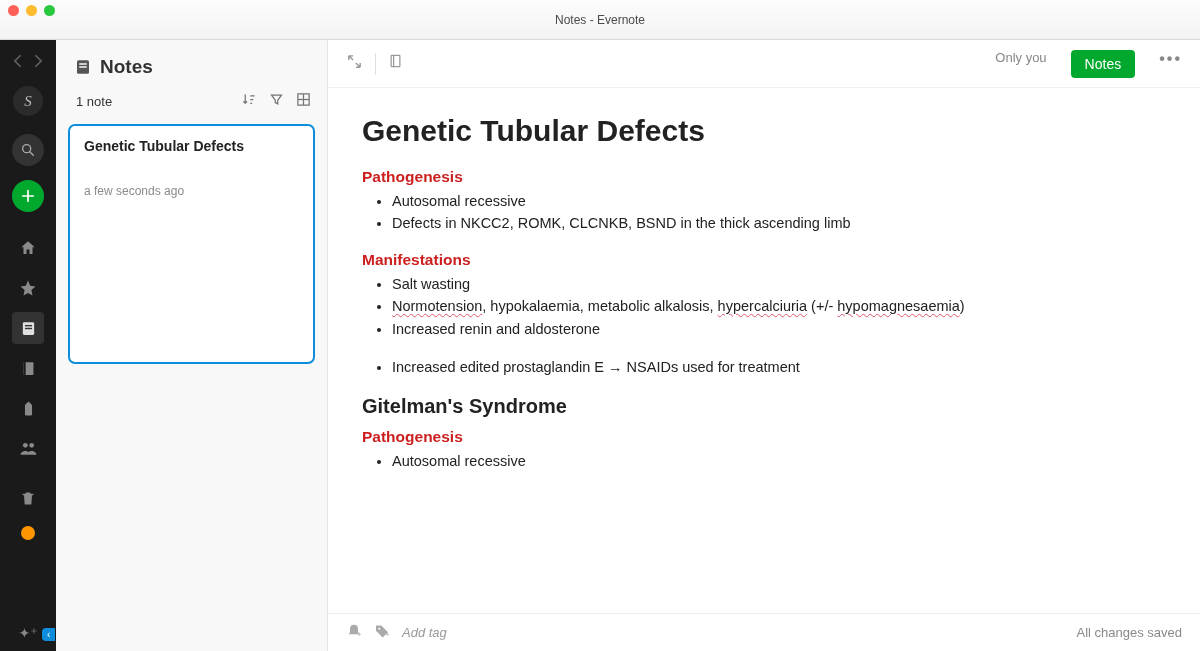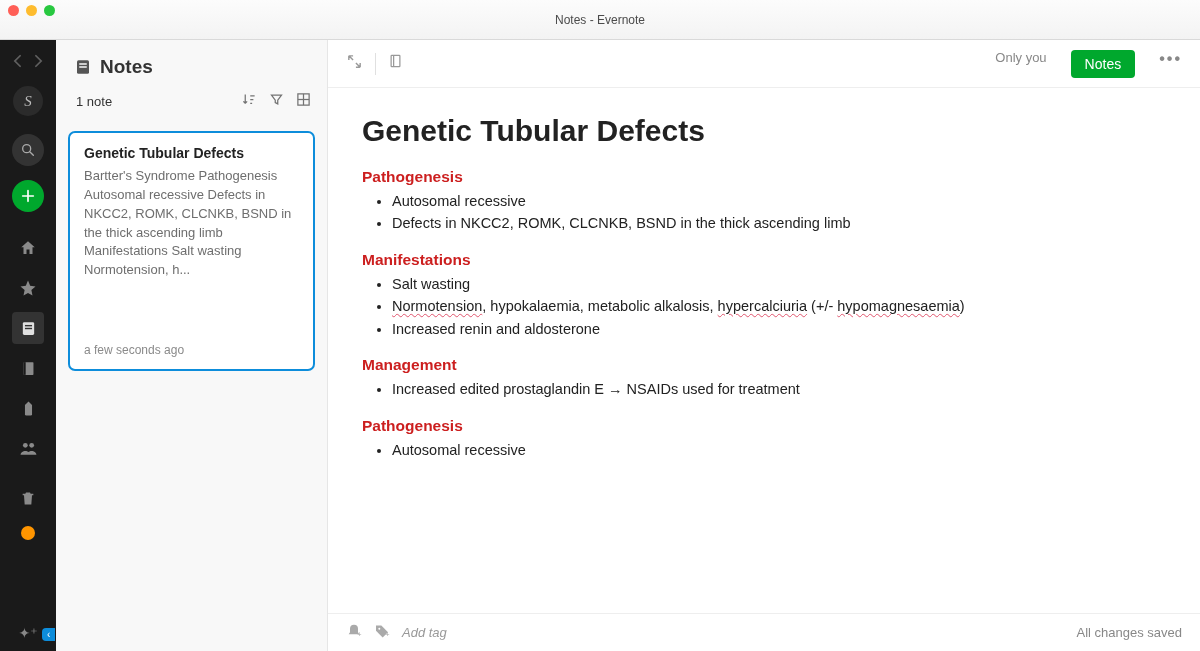--- a/index.html
+++ b/index.html
@@ -30,29 +30,29 @@
   .rail .badge { width:14px;height:14px;border-radius:50%;background:#ff9500;margin-bottom:0px; margin-top:4px; }
   .rail .bottom { margin-top:auto; margin-bottom:10px; display:flex; flex-direction:column; align-items:center; width:100%; }
   .rail .sparkle { color:#888; font-size:14px; }
   .rail .collapse { position:absolute; bottom:10px; left:42px; background:#0d8ddb; color:#fff; font-size:10px; padding:1px 5px; border-radius:4px 0 0 4px; cursor:pointer; }
 
   
   .panel { width: 272px; background:#f8f8f8; border-right:1px solid #e6e6e6; display:flex; flex-direction:column; }
   .panel-header { padding:16px 18px 6px 18px; display:flex; align-items:center; gap:8px; }
   .panel-header svg { flex-shrink:0; }
   .panel-title { font-size:19px; font-weight:600; color:#333; }
-  .panel-toolbar { display:flex; align-items:center; justify-content:space-between; padding:8px 16px 20px 20px; }
+  .panel-toolbar { display:flex; align-items:center; justify-content:space-between; padding:8px 16px 13px 20px; }
   .note-count { font-size:13px; color:#333; }
   .panel-tools { display:flex; gap:12px; color:#737373; }
   .panel-tools > * { cursor:pointer; }
   .cards { padding: 0 12px; overflow-y:auto; }
   .card { border:2px solid #0d8ddb; border-radius:7px; padding:12px 14px; background:#fff; cursor:pointer; position:relative; height:240px; display:flex; flex-direction:column; }
   .card-title { font-weight:600; font-size:14px; color:#222; margin-bottom:6px; }
   .card-snippet { font-size:13px; color:#6e6e6e; line-height:1.45; flex:1; overflow:hidden; }
-  .card-time { font-size:12px; color:#8a8a8a; margin-top:6px; }
+  .card-time { font-size:12px; color:#8a8a8a; margin-top:24px; }
 
   
   .editor { flex:1; display:flex; flex-direction:column; min-width:0; }
   .editor-top { height:48px; display:flex; align-items:center; padding:0 18px; gap:14px; border-bottom:1px solid #eee; }
   .editor-top .left-tools { display:flex; gap:12px; color:#888; }
   .divider-v { width:1px; height:22px; background:#e0e0e0; }
   .editor-top .right { margin-left:auto; display:flex; align-items:flex-start; gap:24px; }
   .onlyyou { font-size:13px; color:#888; cursor:pointer; }
   .share-btn { background:#00a82d; color:#fff; border:none; padding:6px 14px; border-radius:4px; font-size:14px; font-weight:500; cursor:pointer; }
   .kebab { color:#888; letter-spacing:2px; cursor:pointer; font-weight:bold; }
@@ -177,21 +177,20 @@
         <span><svg width="15" height="15" viewBox="0 0 24 24" fill="none" stroke="currentColor" stroke-width="2">
               <rect x="3" y="3" width="18" height="18"></rect>
               <line x1="12" y1="3" x2="12" y2="21"></line>
               <line x1="3" y1="12" x2="21" y2="12"></line>
             </svg></span>
       </div>
     </div>
     <div class="cards">
       <div class="card">
         <div class="card-title">Genetic Tubular Defects</div>
-        <div class="card-snippet">Bartter's Syndrome Pathogenesis Autosomal recessive Defects in NKCC2, ROMK, CLCNKB, BSND in the thick ascending limb Manifestations Salt wasting Normotension, h...</div>
         <div class="card-time">a few seconds ago</div>
       </div>
     </div>
   </div>
 
   <div class="editor">
     <div class="editor-top">
       <div class="left-tools">
         <span><svg width="17" height="17" viewBox="0 0 24 24" fill="none" stroke="#999" stroke-width="2">
               <path d="M4 4h6M4 4v6M4 4l6 6M20 20h-6M20 20v-6M20 20l-6-6"></path>
@@ -218,25 +217,25 @@
         <li>Defects in NKCC2, ROMK, CLCNKB, BSND in the thick ascending limb</li>
       </ul>
 
       <div class="red">Manifestations</div>
       <ul>
         <li>Salt wasting</li>
         <li><span class="spellwave">Normotension</span><span>, hypokalaemia, metabolic alkalosis, </span><span class="spellwave">hypercalciuria</span><span> (+/- </span><span class="spellwave">hypomagnesaemia</span><span>)</span></li>
         <li>Increased renin and aldosterone</li>
       </ul>
 
-      <div class="red">Management</div>
       <ul>
         <li>Increased edited prostaglandin E → NSAIDs used for treatment</li>
       </ul>
 
+      <h2>Gitelman's Syndrome</h2>
       <div class="red">Pathogenesis</div>
       <ul>
         <li>Autosomal recessive</li>
       </ul>
     </div>
 
     <div class="editor-footer">
       <span class="foot-icon"><svg width="16" height="17" viewBox="0 0 24 24" fill="#aaa">
             <path d="M12 2a6 6 0 016 6v5l2 3H4l2-3V8a6 6 0 016-6z"></path>
             <text x="17" y="20" font-size="11" fill="#aaa">+</text>

